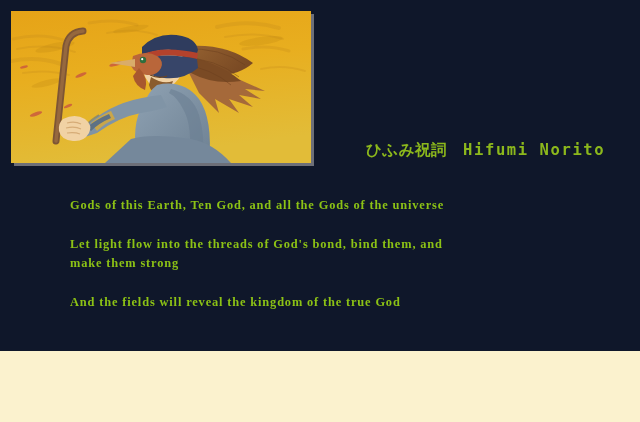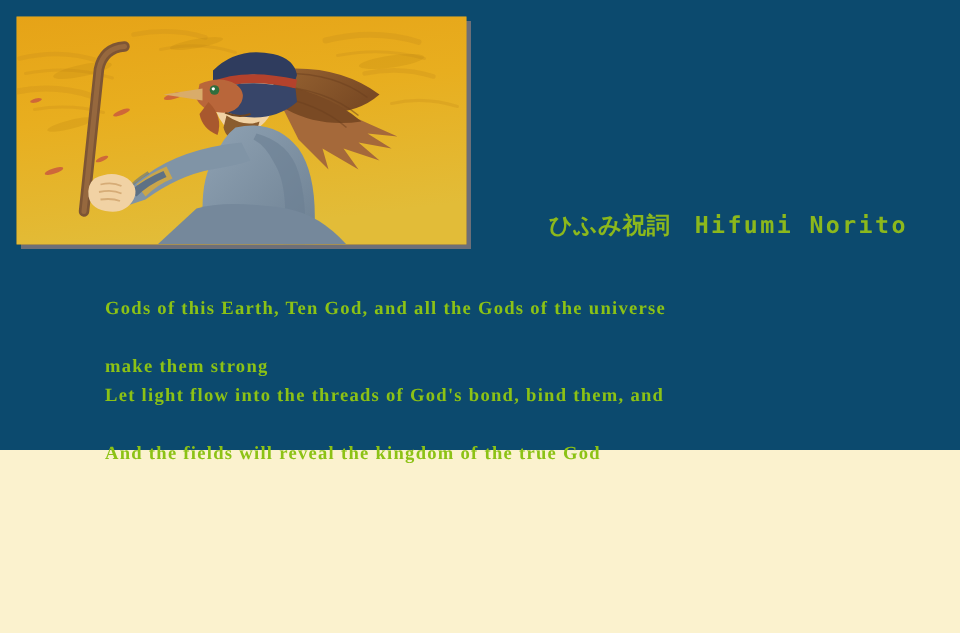--- a/index.html
+++ b/index.html
@@ -12,22 +12,22 @@
     background: #fbf2ce;
     font-family: "DejaVu Sans", sans-serif;
     overflow: hidden;
     position: relative;
   }
 
   #page {
     position: absolute;
     left: 0; top: 0;
     width: 640px;
-    height: 300px;
-    background: #0c4a6e;
+    height: 351px;
+    background: #0f172a;
   }
 
   
   #illustration-wrap {
     position: absolute;
     left: 11px;
     top: 11px;
     width: 300px;
     height: 152px;
   }
@@ -214,22 +214,22 @@
     <span class="jp">ひふみ祝詞</span><span class="gap"></span><span class="rom">Hifumi Norito</span>
   </div>
 
   <div id="verses">
 
     <div class="verse">
       <div class="verse-line">Gods of this Earth, Ten God, and all the Gods of the universe</div>
     </div>
 
     <div class="verse">
+      <div class="verse-line">Let light flow into the threads of God's bond, bind them, and</div>
       <div class="verse-line">make them strong</div>
-      <div class="verse-line">Let light flow into the threads of God's bond, bind them, and</div>
     </div>
 
 
     <div class="verse">
       <div class="verse-line">And the fields will reveal the kingdom of the true God</div>
     </div>
 
   </div>
 
 </div>

